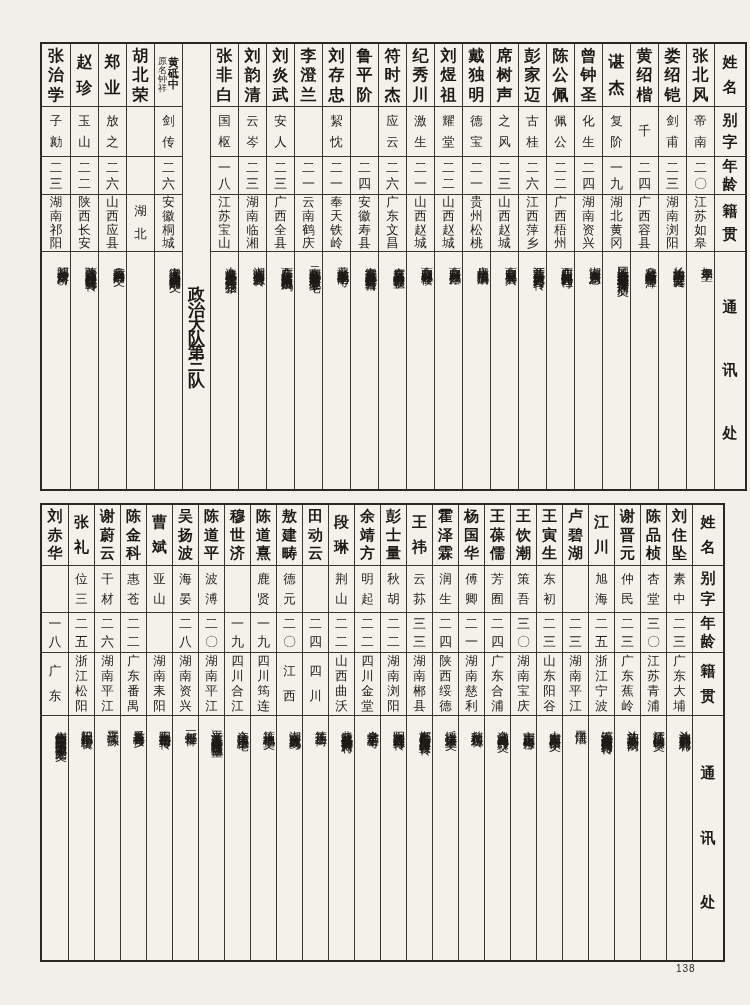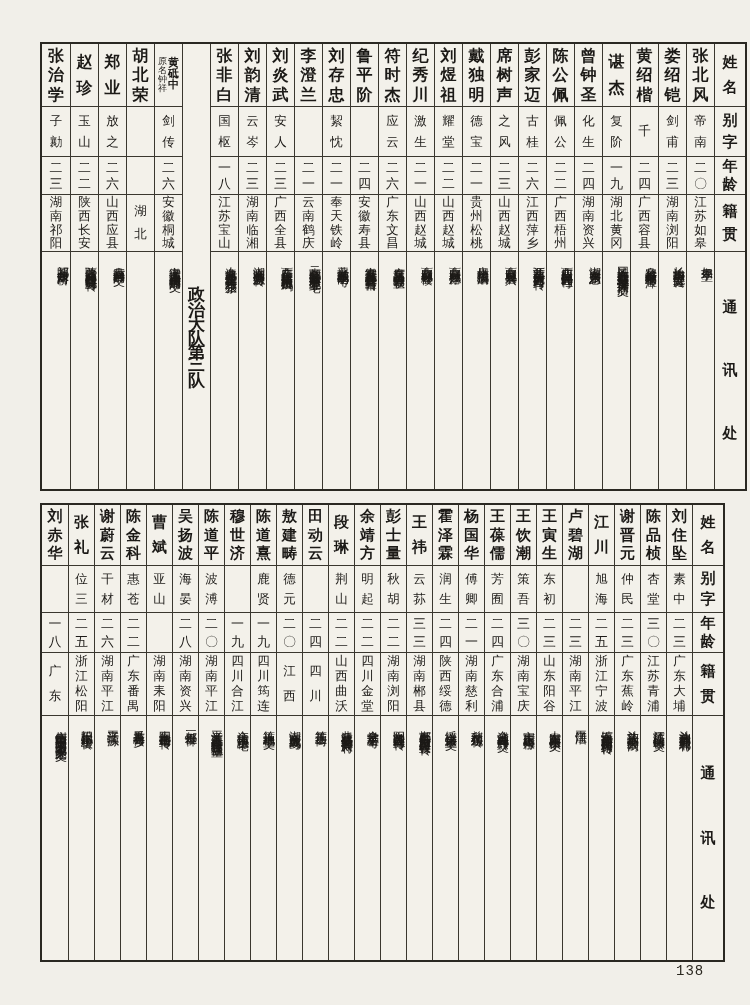--- a/index.html
+++ b/index.html
@@ -58,22 +58,22 @@
   .name-note .main .ch{font-size:11px;font-weight:700;}
   .name-note .note .ch{font-size:9px;font-weight:400;}
   .section-col .cell{justify-content:center;}
   .section-label{
     writing-mode:vertical-rl;text-orientation:upright;
     font-size:17px;font-weight:700;letter-spacing:14px;
     padding-top:110px;
   }
   #page-number{
     position:absolute;left:676px;top:963px;
-    font-size:14px;letter-spacing:1px;color:#2a271f;
-    font-family:Liberation Mono, monospace;
+    font-size:10px;letter-spacing:1px;color:#2a271f;
+    font-family:Liberation Sans, sans-serif;
   }
 </style>
 </head>
 <body>
 
 <div id="table-top" class="rtable">
     <div class="col hdr">
       <div class="cell r1">
         <span class="ch">姓</span>
         <span class="ch">名</span>

